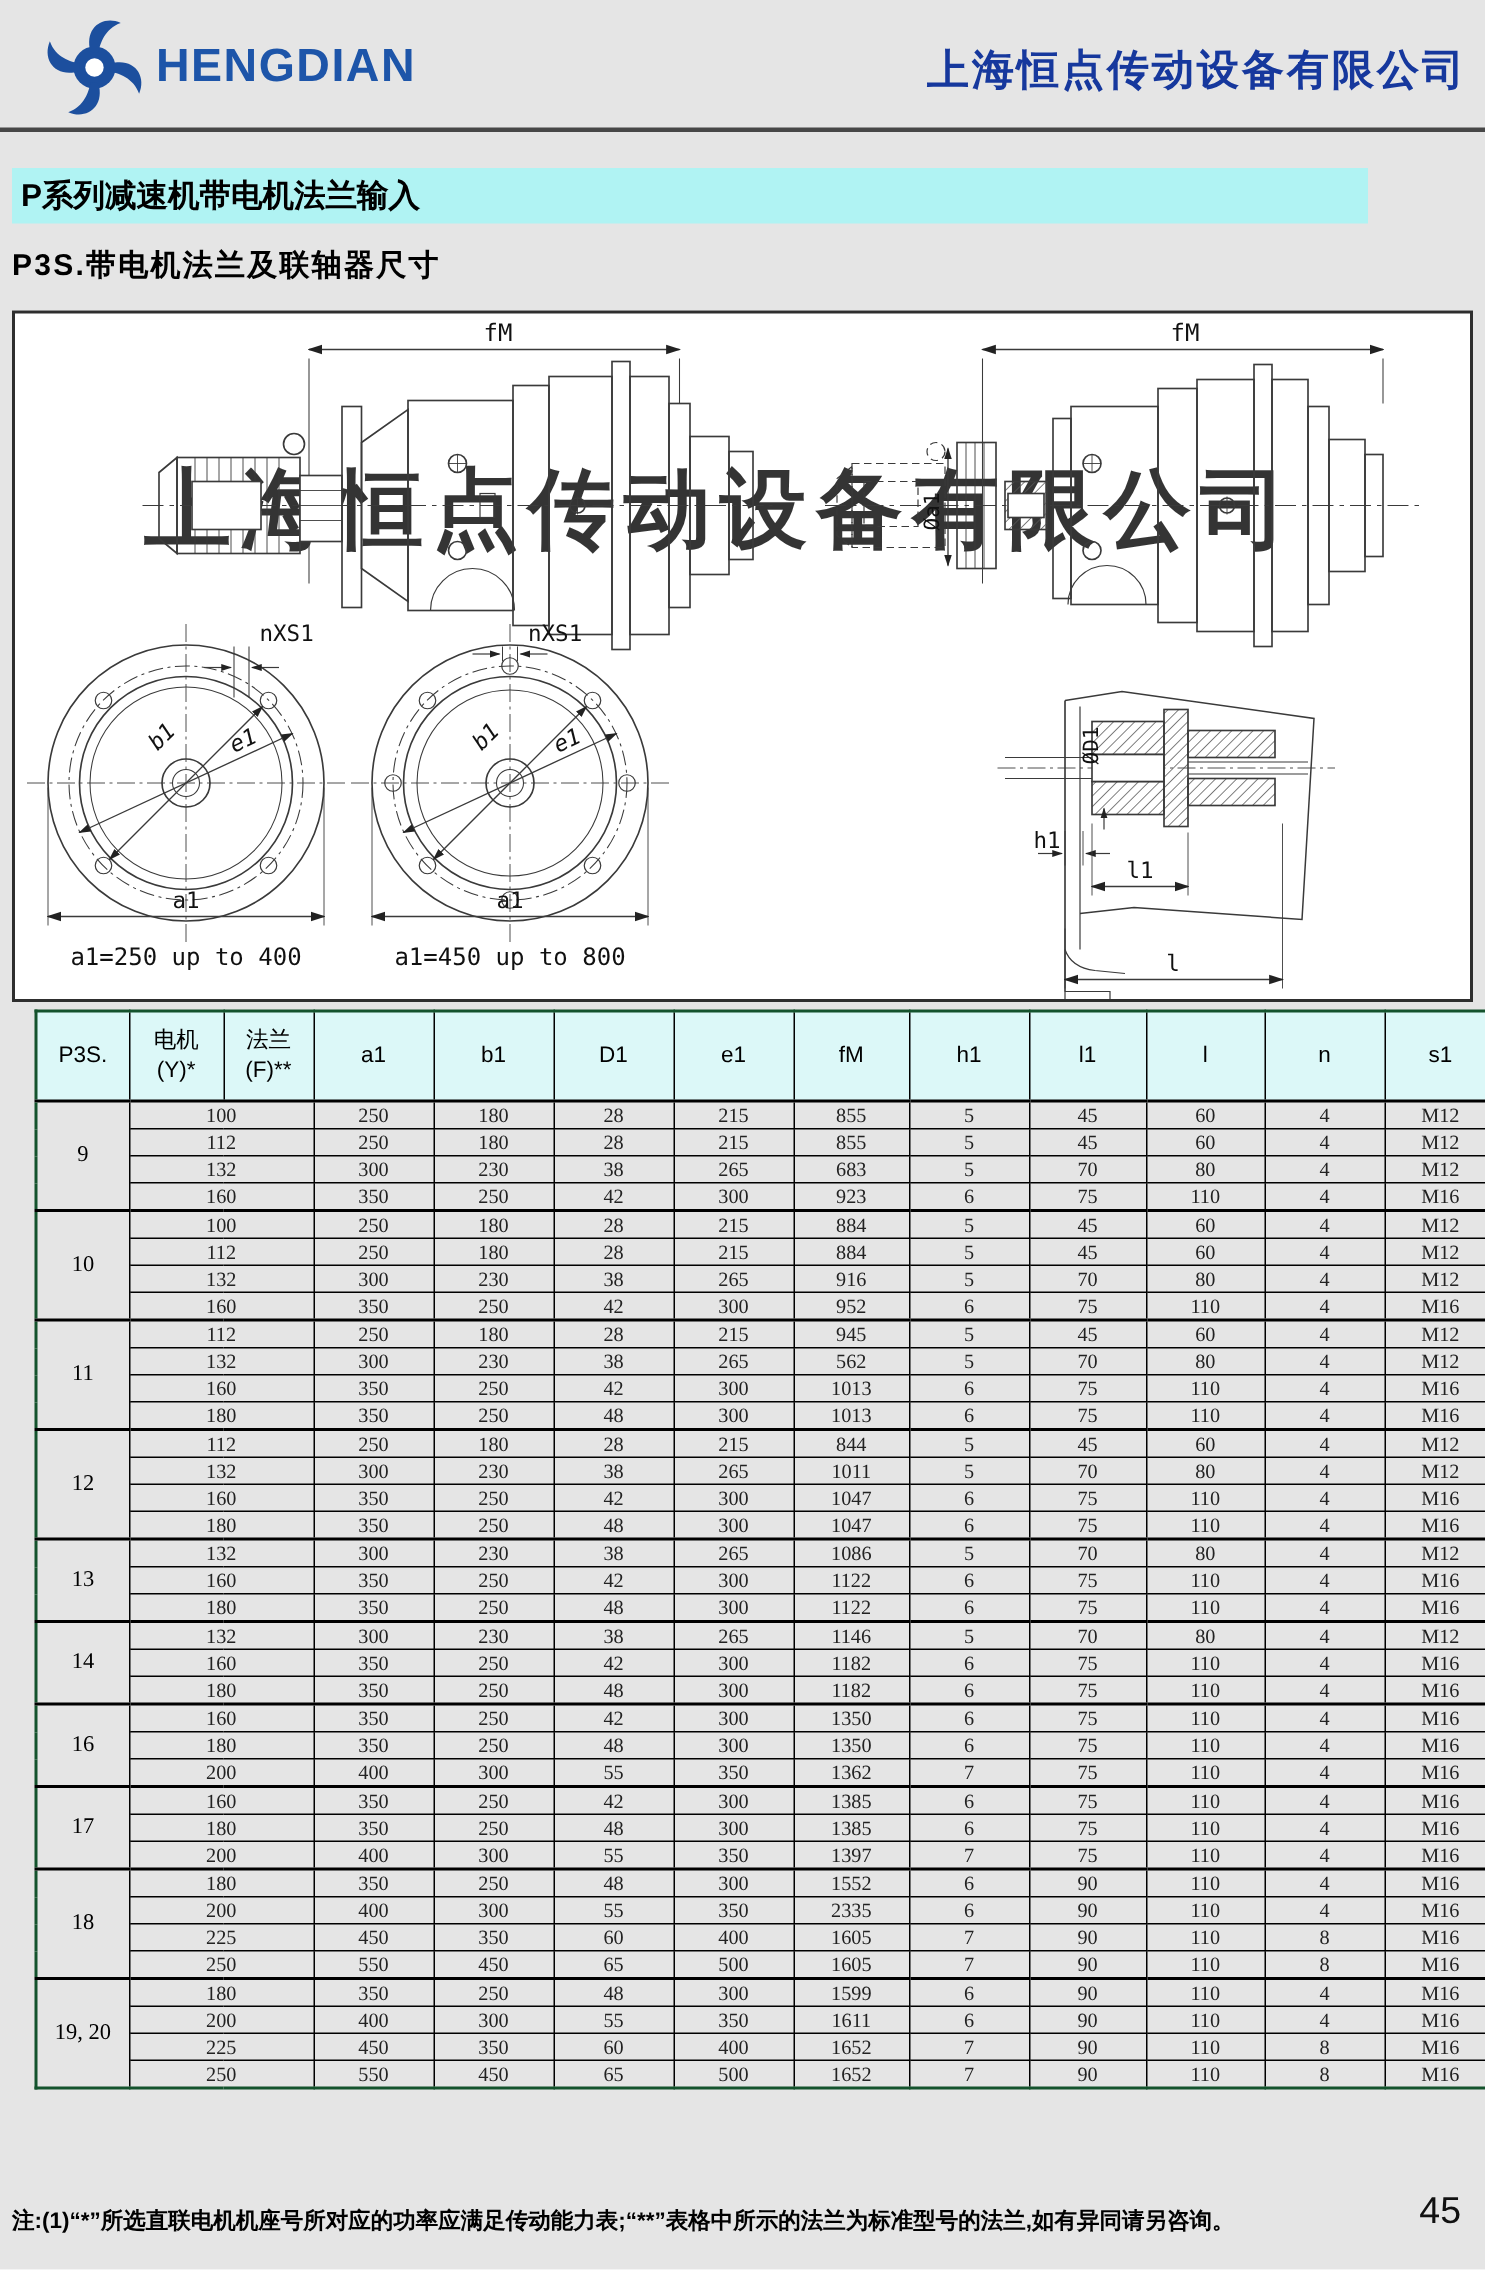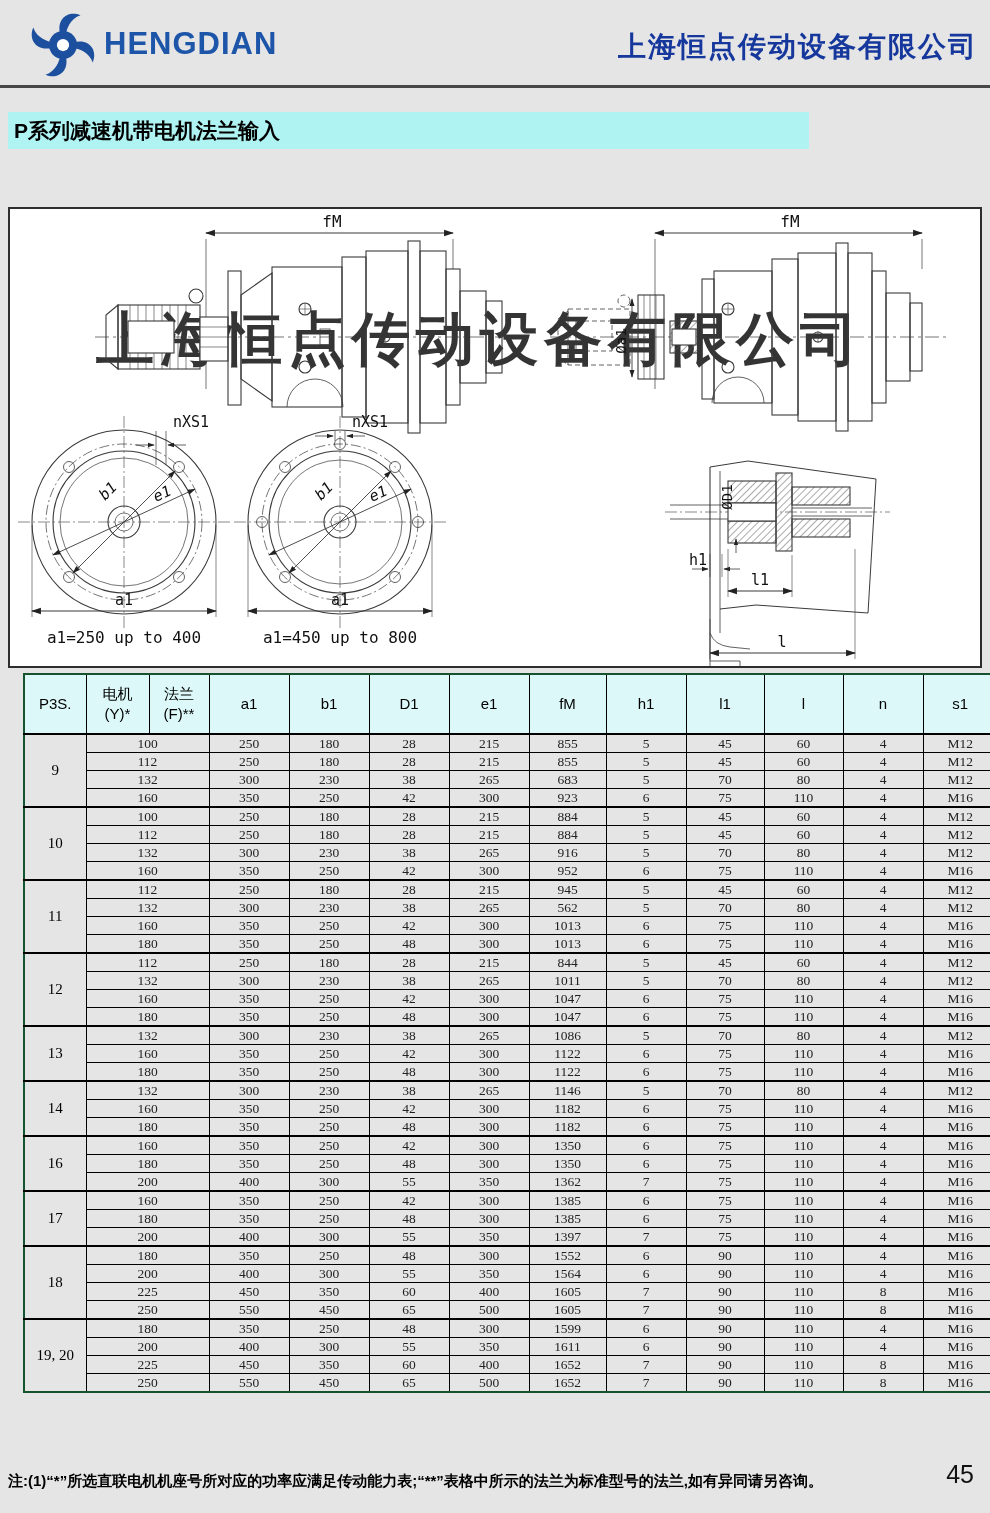--- a/index.html
+++ b/index.html
@@ -15,21 +15,21 @@
     position:absolute; left:104px; top:26px; font-size:31px; font-weight:600;
     color:#1d55a9; letter-spacing:1px; font-family:"Liberation Sans", sans-serif;
   }
   .company-name {
     position:absolute; right:12px; top:28px; font-size:28px; font-weight:700;
     color:#16389d; letter-spacing:2px; font-family:"Liberation Serif", serif;
   }
   .top-divider { position:absolute; left:0; top:85px; width:990px; height:3px; background:#474747; }
   
   .section-bar {
-    position:absolute; left:8px; top:112px; width:801px; height:37px;
+    position:absolute; left:8px; top:112px; width:904px; height:37px;
     background:#b0f3f3; line-height:37px; padding-left:6px;
     font-size:21px; font-weight:700; color:#000;
   }
   .sub-title {
     position:absolute; left:8px; top:163px; font-size:20px; font-weight:600;
     letter-spacing:1.5px; color:#000;
   }
   
   .drawing-box {
     position:absolute; left:8px; top:207px; width:974px; height:461px;
@@ -85,20 +85,21 @@
           <circle cx="0" cy="0" r="7" fill="#ffffff"></circle>
         </g>
       </svg>
     </div>
     <div class="brand-name">HENGDIAN</div>
     <div class="company-name">上海恒点传动设备有限公司</div>
   </div>
   <div class="top-divider"></div>
 
   <div class="section-bar">P系列减速机带电机法兰输入</div>
+  <div class="sub-title">P3S.带电机法兰及联轴器尺寸</div>
 
   <div class="drawing-box">
     <svg width="970" height="457" viewBox="0 0 970 457">
       <defs>
         <marker id="arr" viewBox="0 0 10 10" refX="9" refY="5" markerWidth="9" markerHeight="9" orient="auto-start-reverse">
           <path d="M0,1.8 L10,5 L0,8.2 z" fill="#222"></path>
         </marker>
         <pattern id="hatch" width="5" height="5" patternUnits="userSpaceOnUse" patternTransform="rotate(45)">
           <line x1="0" y1="0" x2="0" y2="5" stroke="#555" stroke-width="1"></line>
         </pattern>
@@ -718,21 +719,21 @@
           <td>110</td>
           <td>4</td>
           <td>M16</td>
         </tr>
         <tr>
           <td colspan="2">200</td>
           <td>400</td>
           <td>300</td>
           <td>55</td>
           <td>350</td>
-          <td>1564</td>
+          <td>2335</td>
           <td>6</td>
           <td>90</td>
           <td>110</td>
           <td>4</td>
           <td>M16</td>
         </tr>
         <tr>
           <td colspan="2">225</td>
           <td>450</td>
           <td>350</td>

